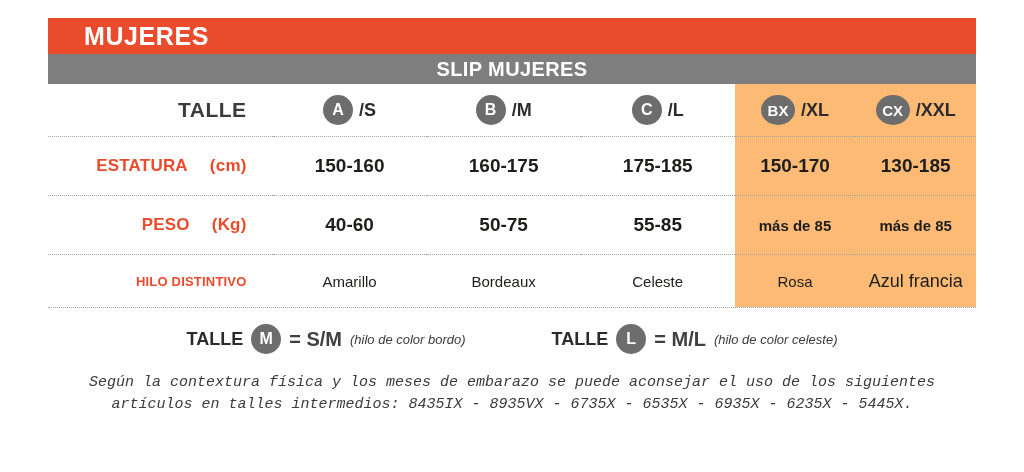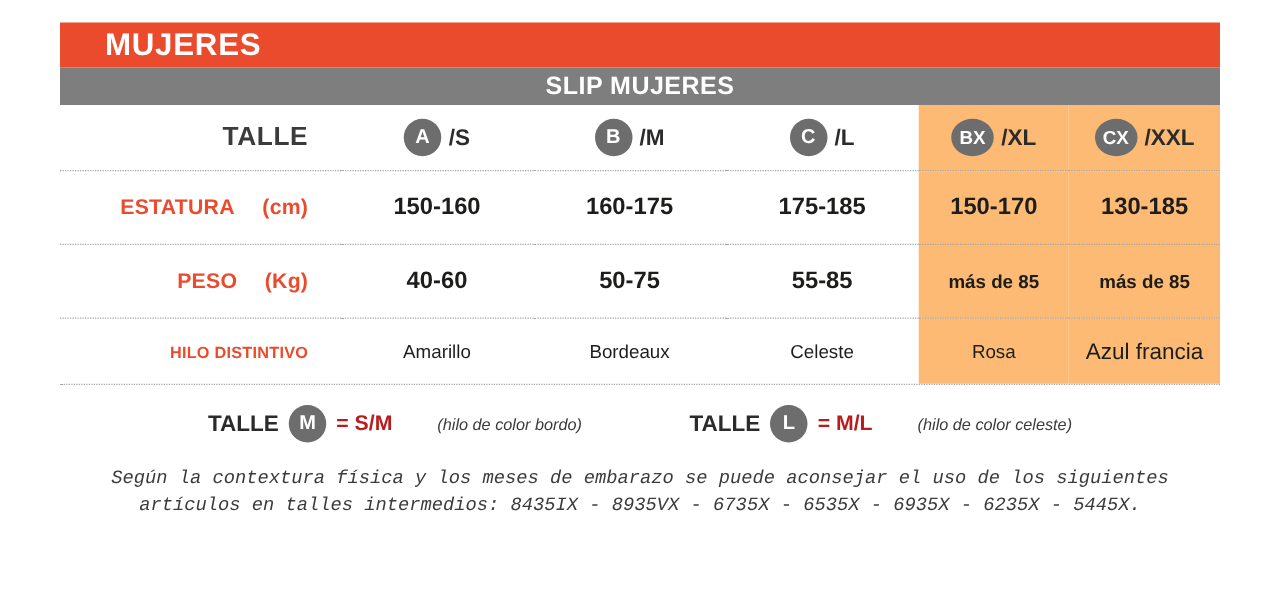--- a/index.html
+++ b/index.html
@@ -167,29 +167,28 @@
     display: flex;
     align-items: center;
     gap: 8px;
   }
   .foot-label {
     font-size: 18px;
     font-weight: bold;
     color: #2b2b2b;
   }
   .foot-eq {
-    font-size: 17px;
-    font-weight: bold;
-    color: #b91c1c;
+    font-size: 20px;
+    font-weight: bold;
+    color: #404040;
   }
   .foot-note {
     font-size: 13px;
     font-style: italic;
     color: #3b3b3b;
-    margin-left: 28px;
   }
 
   .closing {
     text-align: center;
     font-style: italic;
     font-size: 15px;
     color: #3b3b3b;
     line-height: 1.45;
     padding-top: 18px;
   }

